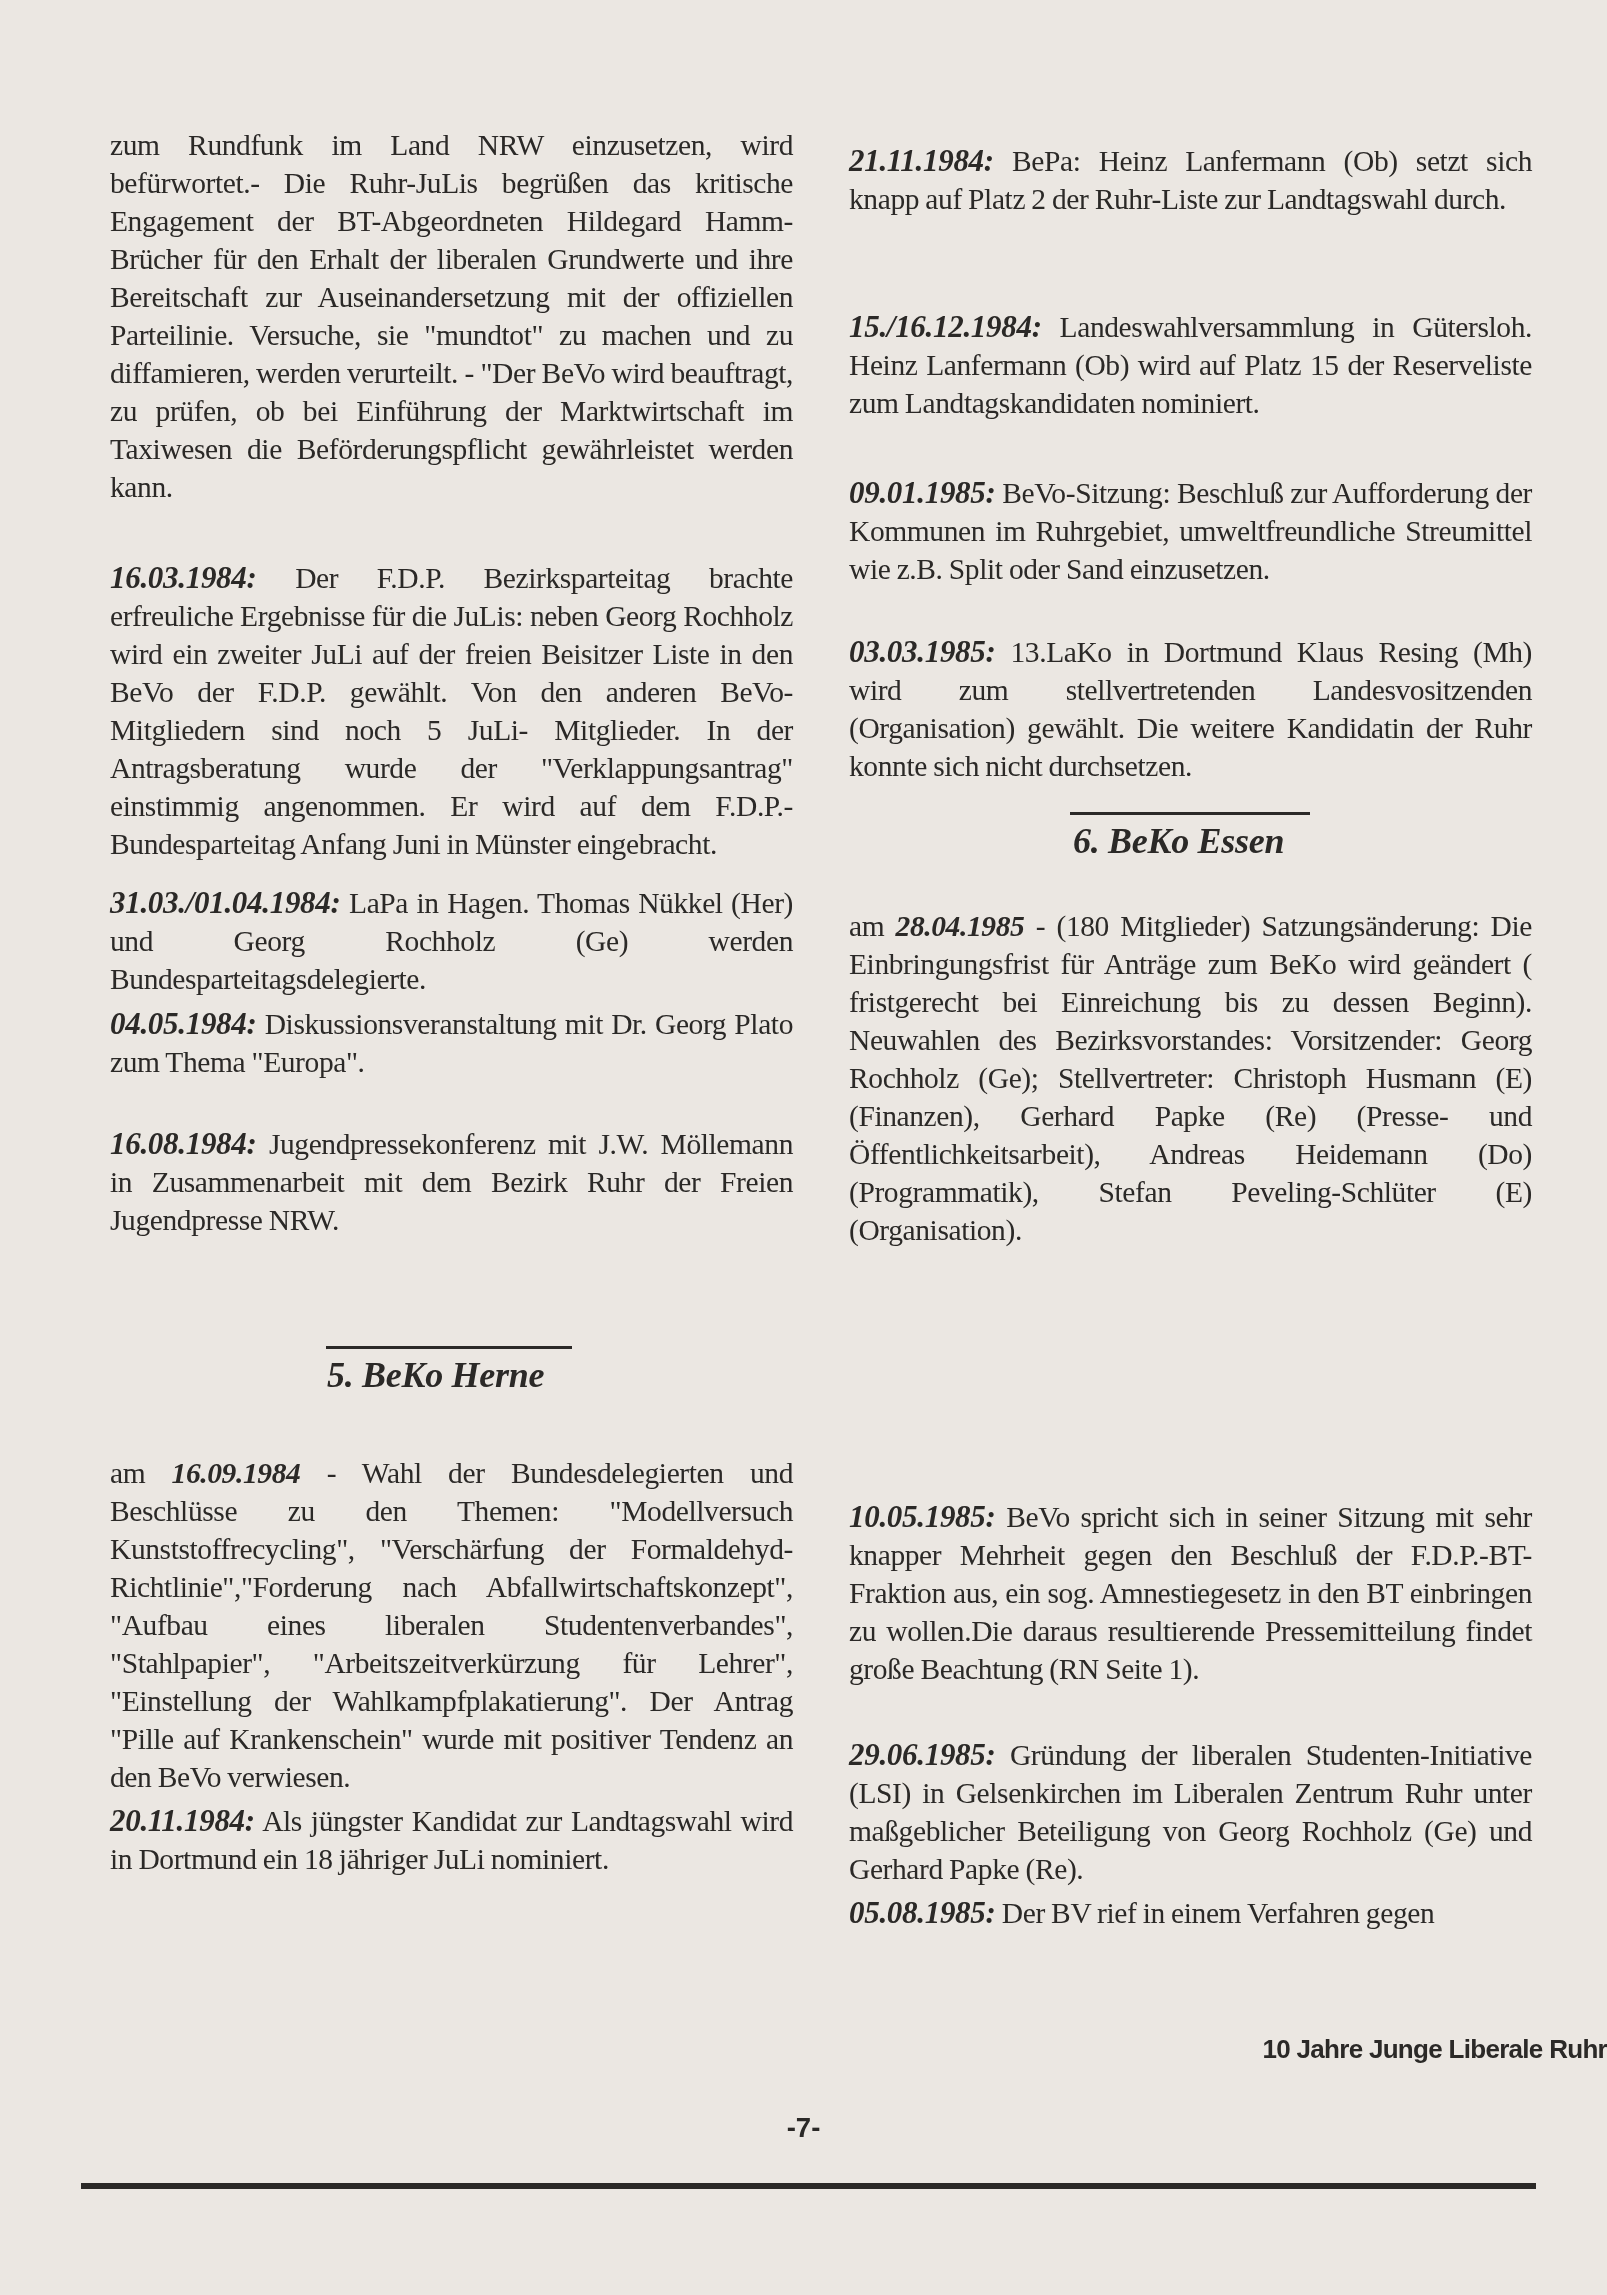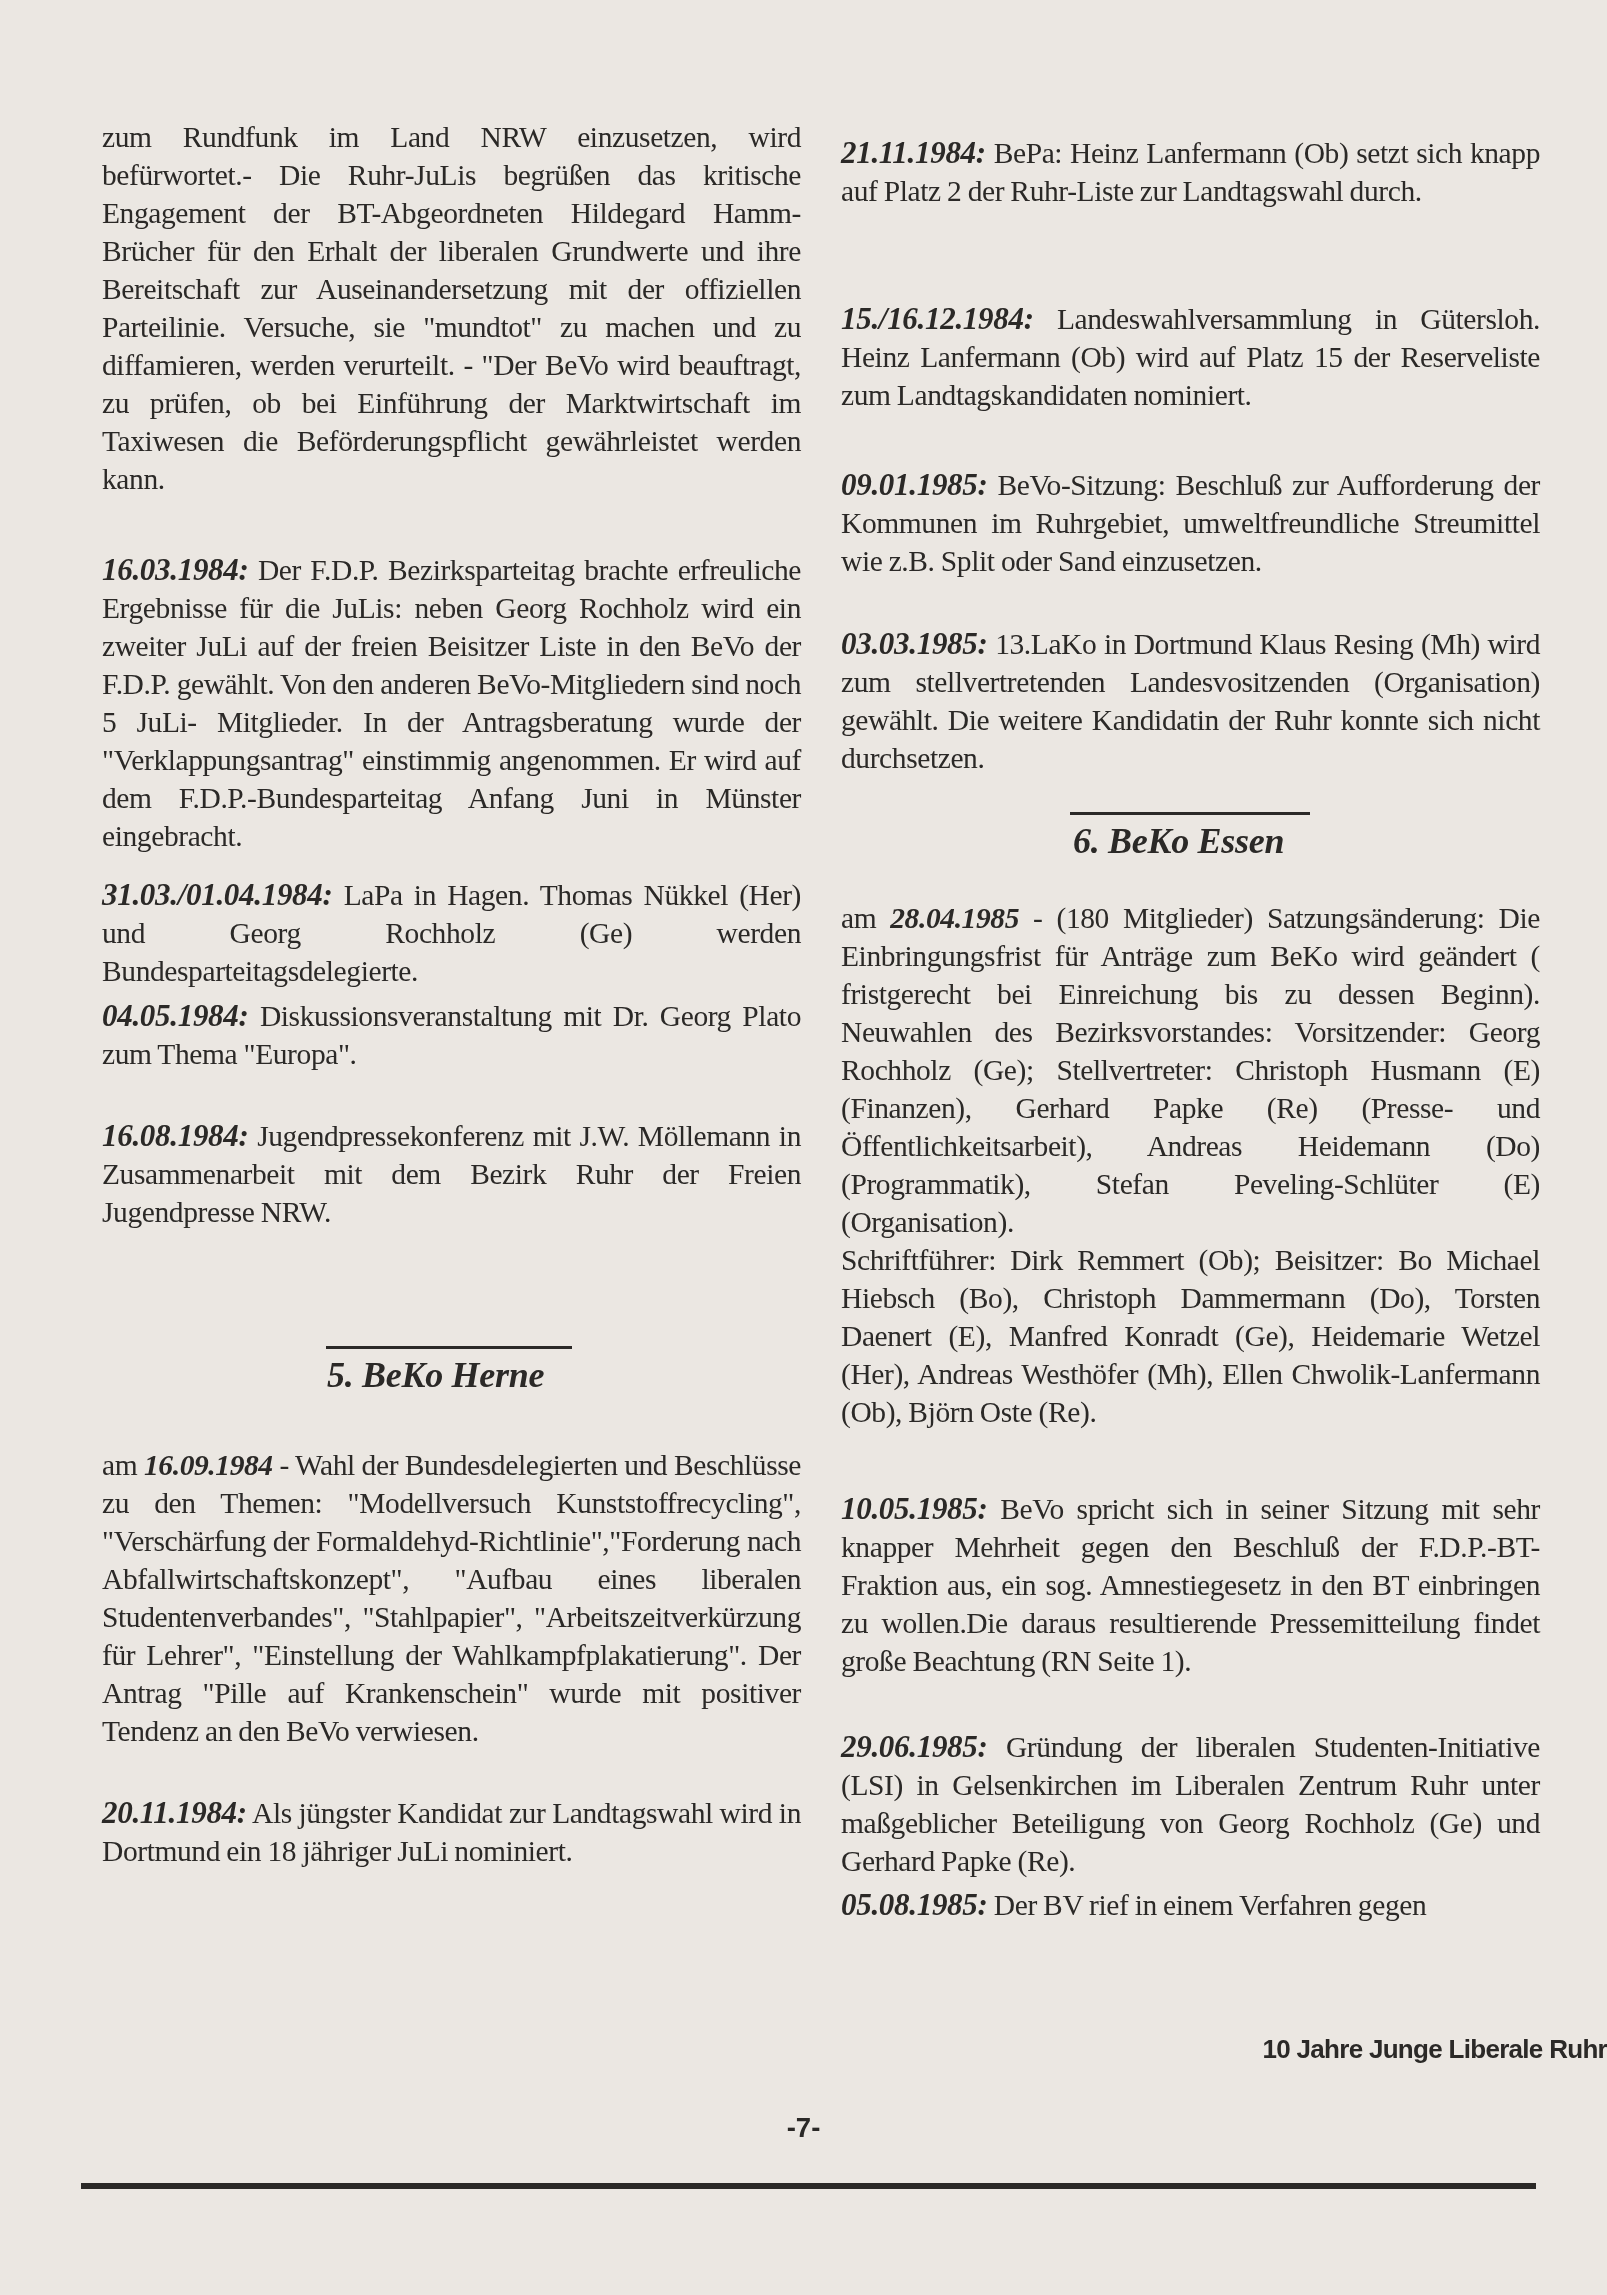--- a/index.html
+++ b/index.html
@@ -11,21 +11,21 @@
   }
   .col { position: absolute; width: 699px; }
   .col.left { left: 102px; }
   .col.right { left: 841px; }
   .entry {
     position: absolute; left: 0; width: 699px;
     font-size: 29.5px; line-height: 38px;
     text-align: justify; hyphens: manual;
     letter-spacing: -0.4px; word-spacing: -0.7px;
   }
-  .entry p { margin: 0; }
+  .entry p { margin: 8px; }
   .date { font-weight: bold; font-style: italic; font-size: 31px; letter-spacing: -0.3px; }
   .date-inline { font-style: italic; font-weight: bold; }
   .sec-rule { position: absolute; height: 2.6px; background: #2b2927; }
   .sec-title {
     position: absolute; font-size: 36px; font-weight: bold; font-style: italic;
     white-space: nowrap; letter-spacing: -0.3px;
   }
   .footer-title {
     position: absolute; left: 0; width: 1607px; top: 2034px; text-align: right;
     font-family: "Liberation Sans", "DejaVu Sans", sans-serif; font-weight: bold;
@@ -88,21 +88,20 @@
   <div class="entry" style="top:466px">
     <p><span class="date">09.01.1985:</span> <span>BeVo-Sitzung: Beschluß zur Aufforderung der Kommunen im Ruhrgebiet, umweltfreundliche Streumittel wie z.B. Split oder Sand einzusetzen.</span></p>
   </div>
 
   <div class="entry" style="top:625px">
     <p><span class="date">03.03.1985:</span> <span>13.LaKo in Dortmund Klaus Resing (Mh) wird zum stellvertretenden Landesvositzenden (Organisation) gewählt. Die weitere Kandidatin der Ruhr konnte sich nicht durchsetzen.</span></p>
   </div>
 
   <div class="entry" style="top:899px">
     <p><span>am</span> <span class="date-inline">28.04.1985</span><span> - (180 Mitglieder) Satzungsänderung: Die Einbringungsfrist für Anträge zum BeKo wird geändert ( fristgerecht bei Einreichung bis zu dessen Beginn). Neuwahlen des Bezirksvorstandes: Vorsitzender: Georg Rochholz (Ge); Stellvertreter: Christoph Husmann (E) (Finanzen), Gerhard Papke (Re) (Presse- und Öffentlichkeitsarbeit), Andreas Heidemann (Do) (Programmatik), Stefan Peveling-Schlüter (E) (Organisation).</span></p>
-    <p>Schriftführer: Dirk Remmert (Ob); Beisitzer: Bo Michael Hiebsch (Bo), Christoph Dammermann (Do), Torsten Daenert (E), Manfred Konradt (Ge), Heidemarie Wetzel (Her), Andreas Westhöfer (Mh), Ellen Chwolik-Lanfermann (Ob), Björn Oste (Re).</p>
   </div>
 
   <div class="entry" style="top:1490px">
     <p><span class="date">10.05.1985:</span> <span>BeVo spricht sich in seiner Sitzung mit sehr knapper Mehrheit gegen den Beschluß der F.D.P.-BT-Fraktion aus, ein sog. Amnestiegesetz in den BT einbringen zu wollen.Die daraus resultierende Pressemitteilung findet große Beachtung (RN Seite 1).</span></p>
   </div>
 
   <div class="entry" style="top:1728px">
     <p><span class="date">29.06.1985:</span> <span>Gründung der liberalen Studenten-Initiative (LSI) in Gelsenkirchen im Liberalen Zentrum Ruhr unter maßgeblicher Beteiligung von Georg Rochholz (Ge) und Gerhard Papke (Re).</span></p>
   </div>
 

